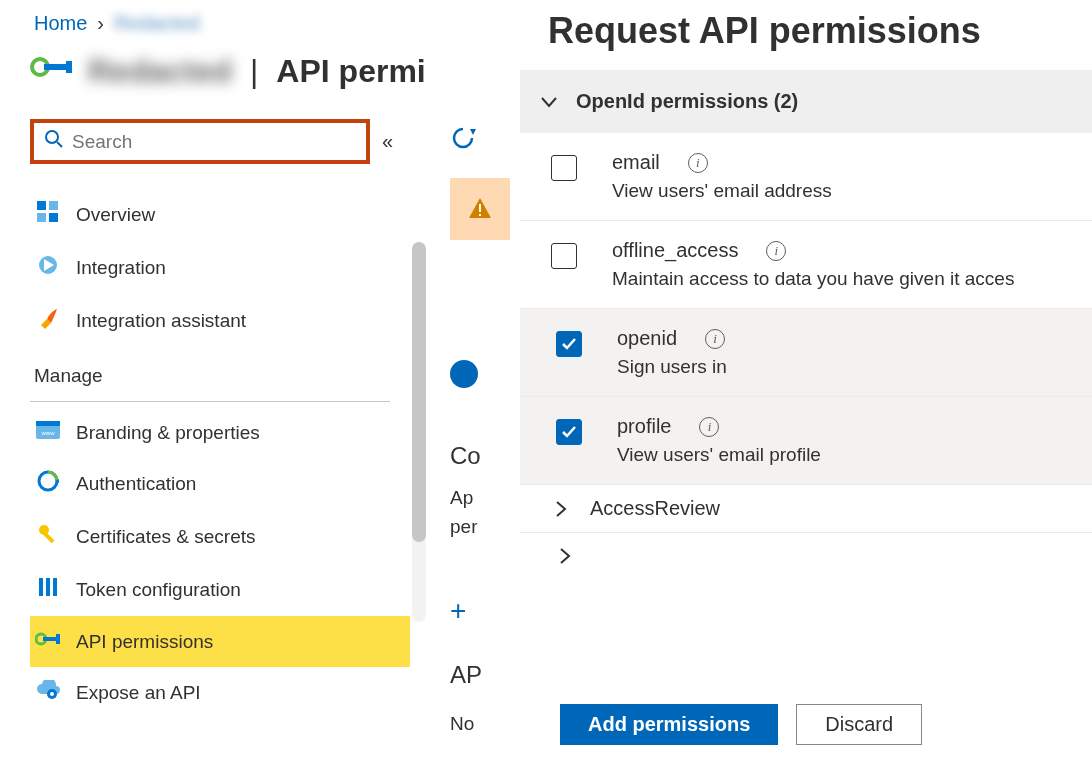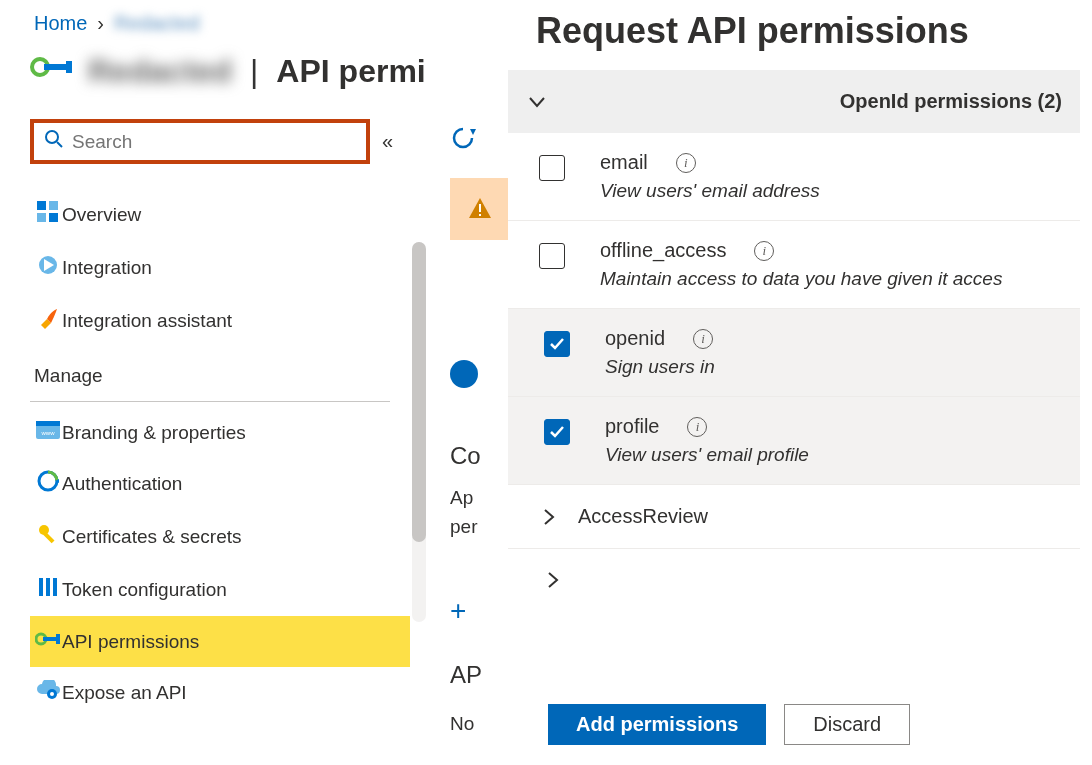--- a/index.html
+++ b/index.html
@@ -66,21 +66,21 @@
     outline: none;
     font-size: 19px;
     width: 100%;
     color: #323130;
   }
   .collapse-btn { font-size:20px; color:#323130; cursor:pointer; }
   .nav-list { margin-top: 24px; position:relative; }
   .nav-item {
     display: flex;
     align-items: center;
-    gap: 0;
+    gap: 14px;
     padding: 13px 10px 13px 4px;
     font-size: 19px;
     cursor: pointer;
     width: 380px;
   }
   .nav-item .icon { width: 28px; text-align:center; }
   .nav-section {
     font-size: 19px;
     font-weight: 400;
     padding: 18px 0 8px 4px;
@@ -122,21 +122,21 @@
   }
   .info-dot { margin-top: 120px; width:28px;height:28px;border-radius:50%;background:#0067b8; }
   .main-text { margin-top: 54px; font-size:24px; }
   .main-para { margin-top: 14px; font-size:19px; color:#323130; line-height:1.5; }
   .add-row { display:flex; gap:10px; margin-top: 54px; color:#0067b8; font-size:28px; align-items:center; }
   .ap { margin-top: 34px; font-size:24px; }
 
   
   .blade {
     position: absolute;
-    right: 12px; top: 0;
+    right: 0; top: 0;
     height: 100%;
     width: 572px;
     background: #fff;
     z-index: 10;
     display:flex;
     flex-direction: column;
   }
   .blade h1 {
     font-size: 36px;
     font-weight: 600;
@@ -144,21 +144,20 @@
   }
   .perm-group-header {
     background: #efefef;
     display:flex;
     align-items:center;
     gap: 16px;
     padding: 20px 18px;
     font-size: 20px;
     font-weight: 600;
     cursor: pointer;
-    justify-content: space-between;
   }
   .chev { width: 22px; height: 22px; display:inline-flex; align-items:center; justify-content:center; }
   .perm-row {
     display:flex;
     align-items:flex-start;
     gap: 24px;
     padding: 18px 20px;
     border-bottom: 1px solid #edebe9;
   }
   .perm-row.selected { background: #f3f2f1; padding-left: 25px; }
@@ -183,32 +182,31 @@
   .perm-text .name {
     font-size: 20px;
     display:flex;
     align-items:center;
     gap: 28px;
   }
   .perm-text .desc {
     font-size: 19px;
     color: #323130;
     margin-top: 6px;
-    font-style: italic;
   }
   .info-circle {
     width:20px;height:20px;border:1px solid #605e5c;border-radius:50%;
     display:inline-flex;align-items:center;justify-content:center;
     font-size:13px; font-style: italic; font-family: serif; color:#605e5c;
   }
   .collapsible-row {
     display:flex;
     align-items:center;
     gap: 18px;
-    padding: 20px 30px;
+    padding: 12px 30px;
     font-size: 20px;
     cursor:pointer;
   }
   .blade-actions {
     display:flex;
     gap: 18px;
     padding: 6px 0 20px 40px;
   }
   .btn-primary {
     background:#0067b8;

